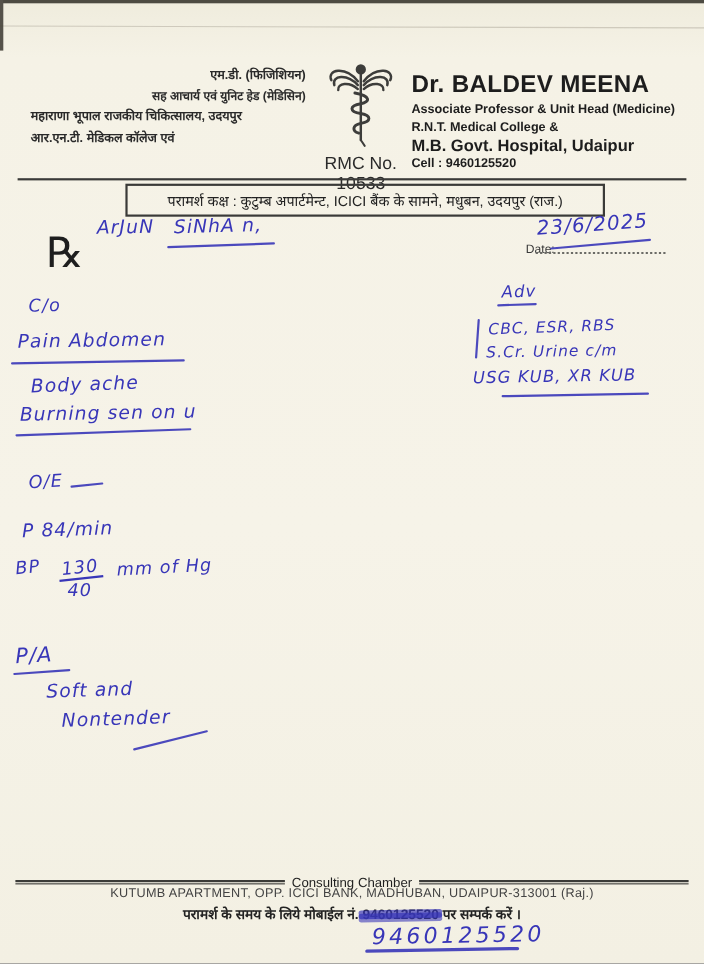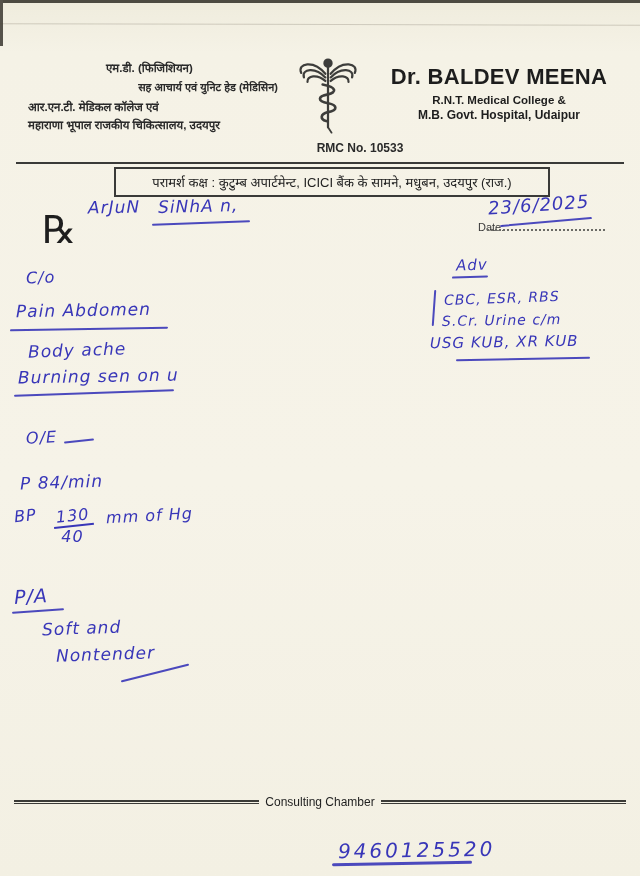--- a/index.html
+++ b/index.html
@@ -11,30 +11,30 @@
     color:#2b2b2b;
   }
   .abs { position:absolute; }
   
   .scan-top { top:0; left:0; width:640px; height:3px; background:#4d4b42; }
   .scan-left { top:0; left:0; width:3px; height:46px; background:#55524a; }
   .crease { top:24px; left:0; width:640px; height:1px; background:rgba(80,75,60,.22); transform:rotate(.15deg); }
   
   .hi-name { font-size:27px; font-weight:bold; color:#1d1d1d; letter-spacing:.5px; }
   .hi-sub  { font-weight:bold; color:#2a2a2a; }
-  .en-block { text-align:center; color:#1d1d1d; }
+  .en-block { text-align:left; color:#1d1d1d; }
   .en-name { font-size:22px; font-weight:bold; letter-spacing:.3px; }
   .en-sub  { font-weight:bold; }
   .rule { left:16px; width:608px; border-top:2px solid #3a3a38; }
   .chamber-box {
     left:114px; top:167px; width:436px; height:30px;
     border:2px solid #3a3a38; display:flex; align-items:center; justify-content:center;
     font-weight:normal; font-size:13px; color:#222;
   }
-  .rmc { font-weight:bold; font-size:12px; color:#2a2a2a;margin-left:32px; }
+  .rmc { font-weight:normal; font-size:16px; color:#2a2a2a; }
   .date-label { font-size:11px; color:#3a3a3a;padding-left:20px; }
   .date-dots { border-bottom:2px dotted #6b6b66; }
   .rx { font-size:38px; color:#1e1e1e; font-family:"DejaVu Serif","DejaVu Sans",serif; font-style:italic; }
   
   .hw {
     font-family:"DejaVu Sans",sans-serif; font-style:italic;
     color:#3836b8; letter-spacing:1px; white-space:nowrap;
   }
   .stroke { background:#3836b8; height:2px; border-radius:2px; opacity:.9; }
   
@@ -57,46 +57,48 @@
 </head>
 <body>
 
 <div id="paper">
 
   <div class="abs scan-top"></div>
   <div class="abs scan-left"></div>
   <div class="abs crease"></div>
 
   <div class="abs" style="left:28px; top:58px; width:250px;">
-    <div class="hi-sub" style="font-size:11.5px; margin:2px 0 4px 78px;">एम.डी. (फिजिशियन)</div>
+    <div class="hi-sub" style="font-size:11.5px; margin:2px 0 4px 78px;text-align:right;">एम.डी. (फिजिशियन)</div>
     <div class="hi-sub" style="font-size:11px; margin-left:6px;text-align:right;">सह आचार्य एवं युनिट हेड (मेडिसिन)</div>
+    <div class="hi-sub" style="font-size:11.5px; margin-top:3px;">महाराणा भूपाल राजकीय चिकित्सालय, उदयपुर</div>
     <div class="hi-sub" style="font-size:11.5px; margin-top:5px;">आर.एन.टी. मेडिकल कॉलेज एवं</div>
-    <div class="hi-sub" style="font-size:11.5px; margin-top:3px;">महाराणा भूपाल राजकीय चिकित्सालय, उदयपुर</div>
   </div>
 
   <div class="abs" style="left:292px; top:56px; width:72px; height:82px;">
     <svg width="72" height="82" viewBox="0 0 80 92" fill="none" stroke="#3d3d3b" stroke-width="2.5" stroke-linecap="round">
       <circle cx="40" cy="8" r="4" fill="#3d3d3b"></circle>
       <line x1="40" y1="12" x2="40" y2="80"></line>
       <path d="M37 20 C24 4, 5 8, 10 19"></path>
       <path d="M37 24 C26 12, 10 14, 13 24"></path>
       <path d="M37 28 C28 20, 16 22, 17 29"></path>
       <path d="M43 20 C56 4, 75 8, 70 19"></path>
       <path d="M43 24 C54 12, 70 14, 67 24"></path>
       <path d="M43 28 C52 20, 64 22, 63 29"></path>
       <path d="M34 32 C50 35, 50 41, 40 43 C28 45, 28 51, 40 53 C51 55, 51 61, 40 63 C31 65, 31 71, 38 73" stroke-width="3"></path>
       <path d="M40 80 L44 86" stroke-width="2"></path>
     </svg>
   </div>
   <div class="abs rmc" style="left:280px; top:141px; width:96px; text-align:center;">RMC No. 10533</div>
 
   <div class="abs en-block" style="right:16px; top:64px; width:250px;">
     <div class="en-name">Dr. BALDEV MEENA</div>
+    <div class="en-sub" style="font-size:11.5px; margin-top:4px;">Associate Professor &amp; Unit Head (Medicine)</div>
     <div class="en-sub" style="font-size:11.5px; margin-top:4px;">R.N.T. Medical College &amp;</div>
-    <div class="en-sub" style="font-size:12px; margin-top:2px;">M.B. Govt. Hospital, Udaipur</div>
+    <div class="en-sub" style="font-size:15px; margin-top:2px;">M.B. Govt. Hospital, Udaipur</div>
+    <div class="en-sub" style="font-size:11.5px; margin-top:2px;">Cell : 9460125520</div>
   </div>
 
   <div class="abs rule" style="top:162px;"></div>
   <div class="abs chamber-box">परामर्श कक्ष : कुटुम्ब अपार्टमेन्ट, ICICI बैंक के सामने, मधुबन, उदयपुर (राज.)</div>
 
   <span class="abs hw" style="left:88px; top:197px; font-size:17px; transform:rotate(-1deg);">ArJuN</span>
   <span class="abs hw" style="left:158px; top:196px; font-size:17px; transform:rotate(-1.5deg);">SiNhA n,</span>
   <div class="abs stroke" style="left:152px; top:222px; width:98px; transform:rotate(-2deg);"></div>
 
   <span class="abs date-label" style="left:458px; top:221px;">Date:</span>
@@ -138,16 +140,20 @@
   <span class="abs hw" style="left:444px; top:290px; font-size:14px; transform:rotate(-2deg);">CBC, ESR, RBS</span>
   <span class="abs hw" style="left:442px; top:312px; font-size:14px; transform:rotate(-1deg);">S.Cr.  Urine c/m</span>
   <span class="abs hw" style="left:430px; top:333px; font-size:15px; transform:rotate(-1deg);">USG KUB, XR KUB</span>
   <div class="abs stroke" style="left:456px; top:358px; width:134px; transform:rotate(-1deg);"></div>
 
   <div class="abs foot-rule-row">
     <div class="foot-rule"></div>
     <div class="foot-label">Consulting Chamber</div>
     <div class="foot-rule"></div>
   </div>
+  <div class="abs foot-address">KUTUMB APARTMENT, OPP. ICICI BANK, MADHUBAN, UDAIPUR-313001 (Raj.)</div>
+  <div class="abs foot-contact">
+    <span>परामर्श के समय के लिये मोबाईल नं. </span><span class="scratched">9460125520</span><span> पर सम्पर्क करें ।</span>
+  </div>
   <span class="abs hw hw-phone" style="left:338px; top:838px; transform:rotate(-1deg);">9460125520</span>
   <div class="abs stroke" style="left:332px; top:862px; width:140px; transform:rotate(-1deg); height:3px;"></div>
 
 </div>
 
 </body></html>

